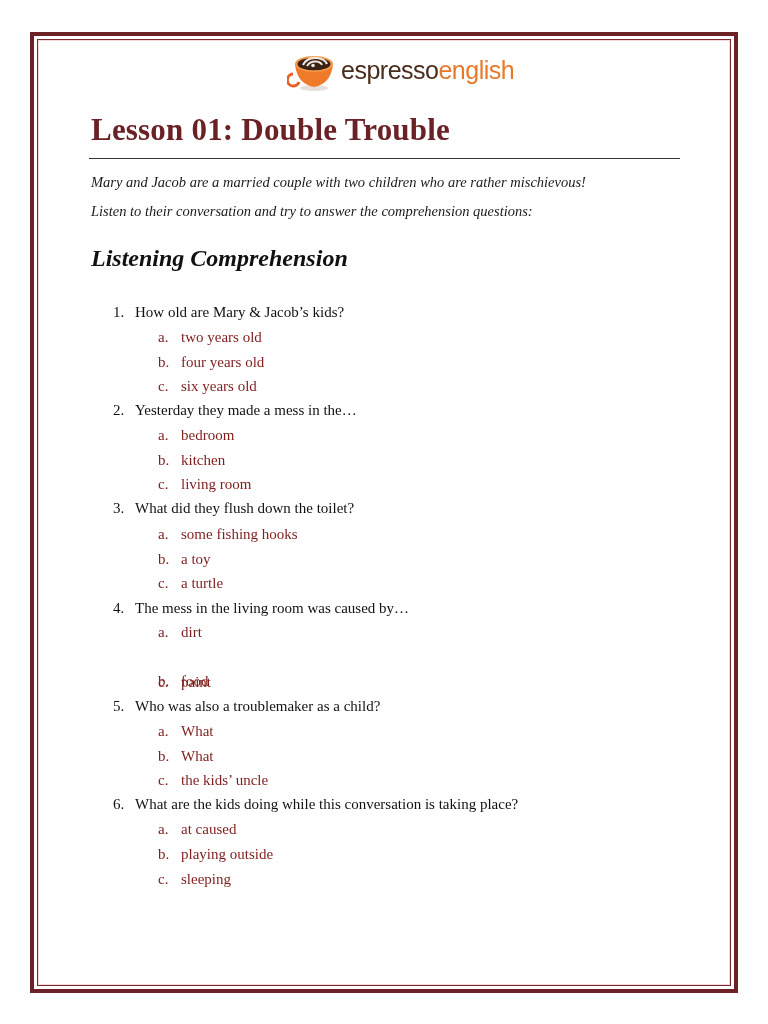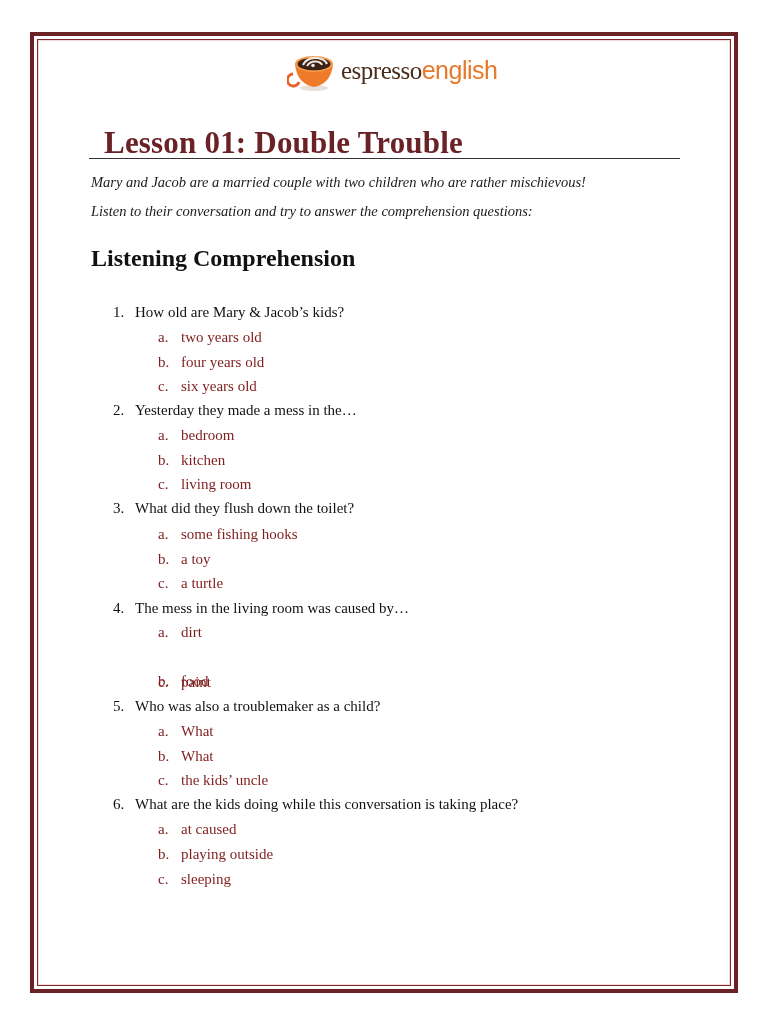--- a/index.html
+++ b/index.html
@@ -17,40 +17,40 @@
       box-shadow: inset 0 0 0 1px #f4d9d9;
     }
     .logo {
       position: absolute; left: 287px; top: 50px; height: 44px; display: flex; align-items: center;
     }
     .logo svg { display: block; }
     .logo-text {
       font-family: "Liberation Sans", sans-serif; font-size: 25px; letter-spacing: -0.5px;
       margin-left: 4px; margin-top: -4px;
     }
-    .logo-text .dark { color: #4a2c1c; font-family: Liberation Serif, serif; }
+    .logo-text .dark { color: #4a2c1c; }
     .logo-text .orange { color: #e8792a; }
     .title {
-      position: absolute; left: 91px; top: 112px; margin: 13px;
+      position: absolute; left: 91px; top: 112px; margin: 0;
       font-family: "Liberation Serif", serif; font-weight: bold; font-size: 31px; color: #6b2226;
       letter-spacing: 0.2px;
     }
     .rule {
       position: absolute; left: 89px; top: 158px; width: 591px; height: 0;
       border-top: 1.5px solid #333;
     }
     .intro {
       position: absolute; left: 91px; font-family: "Liberation Serif", serif; font-style: italic;
       font-size: 14.5px; color: #1a1a1a; margin: 0;
     }
     .intro1 { top: 174px; }
     .intro2 { top: 203px; text-align: right; }
     .section-title {
       position: absolute; left: 91px; top: 245px; margin: 0;
-      font-family: "Liberation Serif", serif; font-weight: bold; font-size: 24px; color: #111;
+      font-family: "Liberation Serif", serif; font-weight: bold; font-size: 24px; color: #111; font-style: italic;
     }
     .qlist { position: absolute; left: 0; top: 0; }
     .q {
       position: absolute; left: 113px; font-family: "Liberation Serif", serif; font-weight: normal;
       font-size: 15px; color: #111; white-space: nowrap;
     }
     .q .num { display: inline-block; width: 22px; }
     .opt {
       position: absolute; left: 158px; font-family: "Liberation Serif", serif; font-size: 15px;
       color: #7f1d1d; white-space: nowrap;

